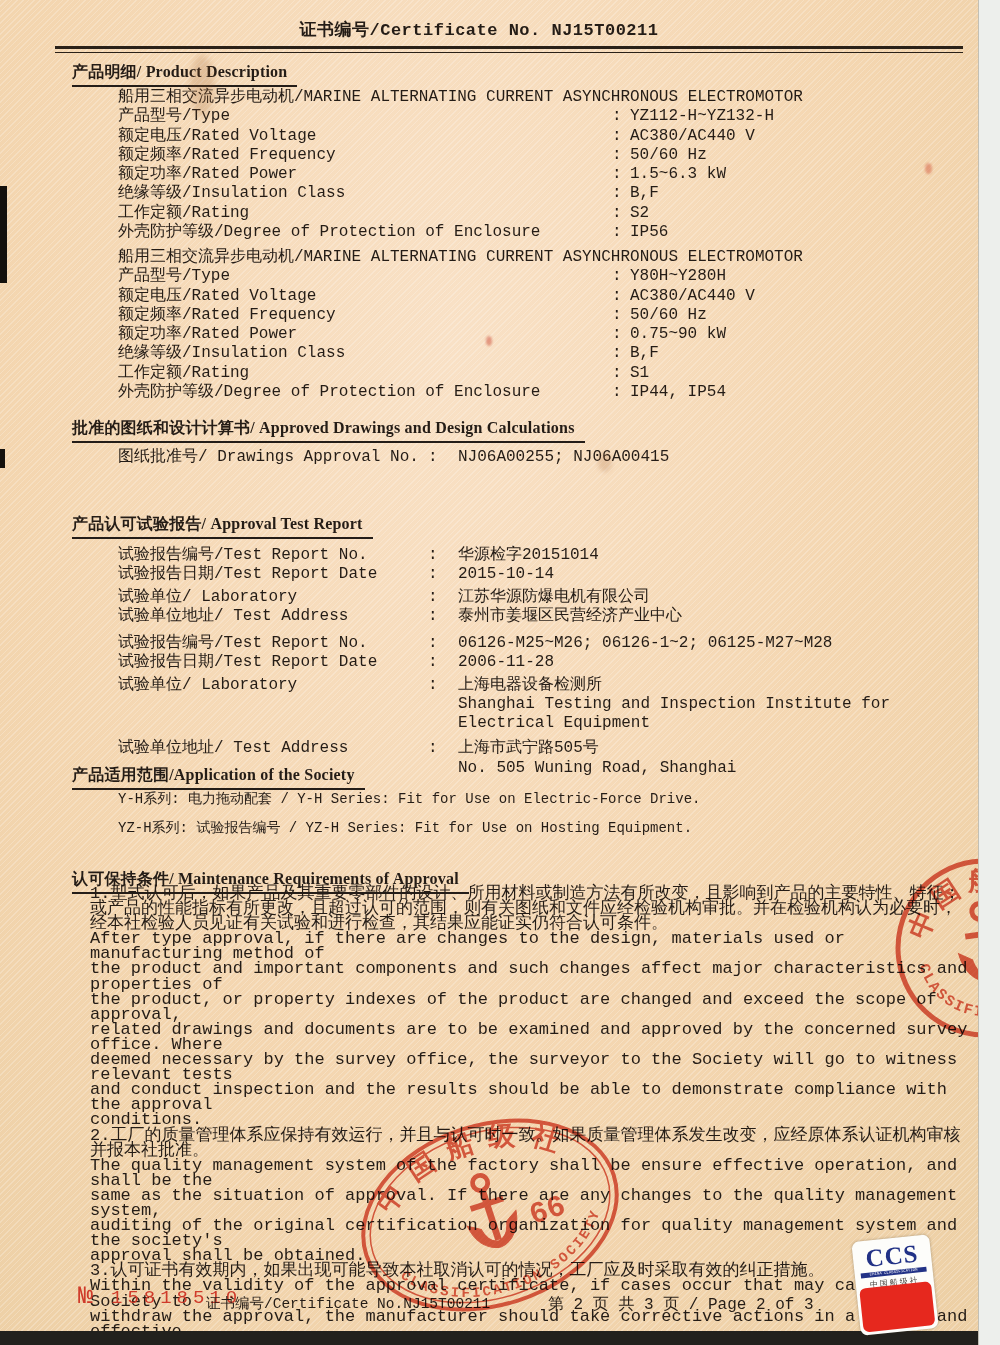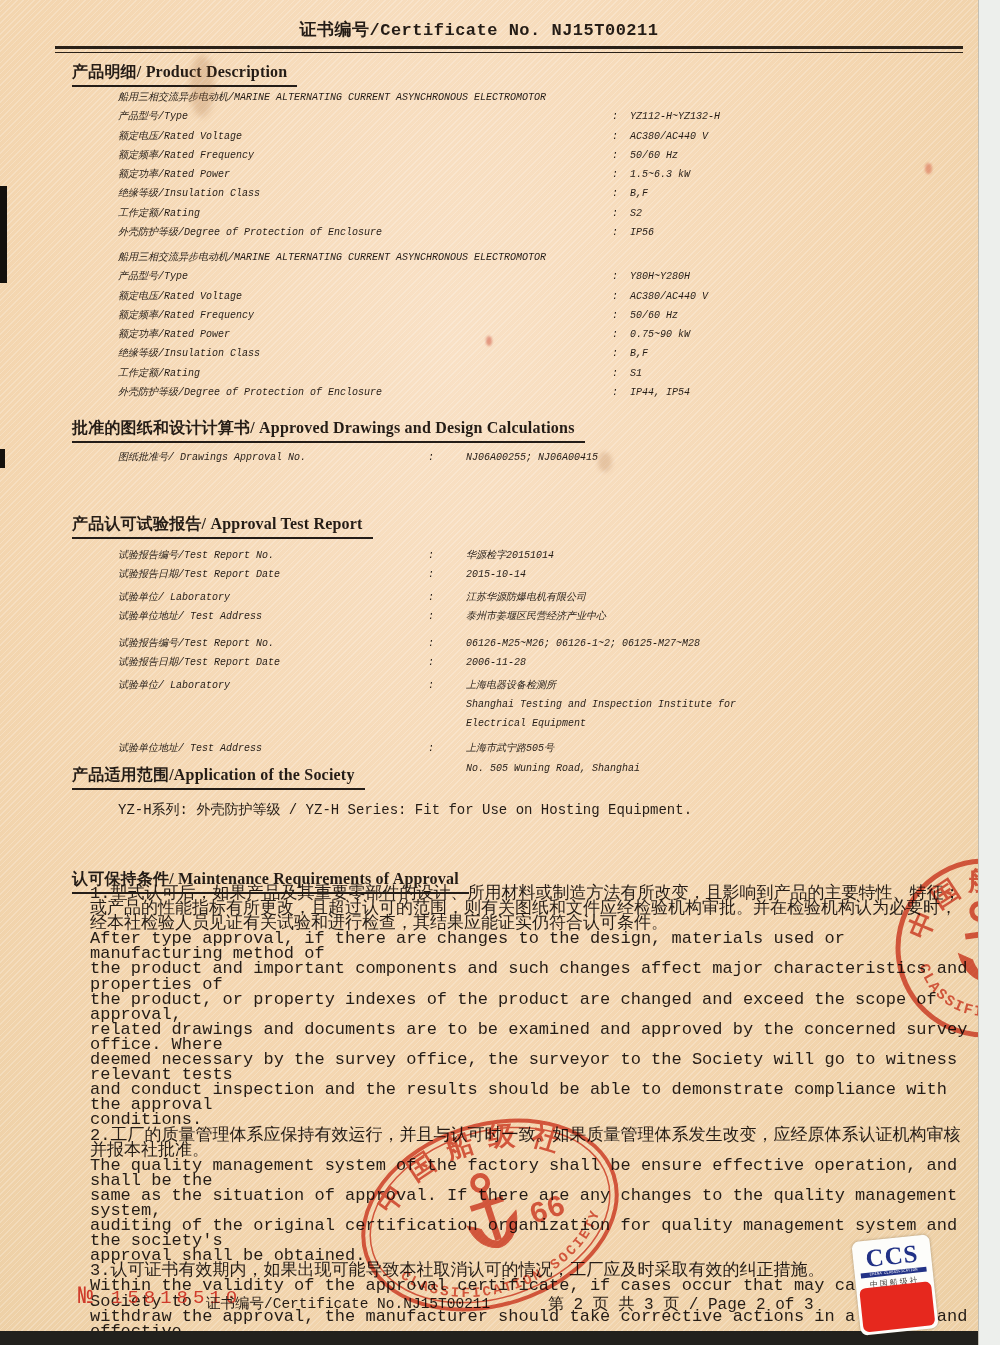--- a/index.html
+++ b/index.html
@@ -10,28 +10,28 @@
           repeating-linear-gradient(135deg, rgba(255,255,255,.22) 0 1px, rgba(0,0,0,0) 1px 4px),
           radial-gradient(ellipse at 45% 25%, #f9e1c6 0%, #f4d6b0 55%, #eccfa4 100%);}
   .abs{position:absolute;}
   
   .cert-head{left:0;top:18px;width:958px;text-align:center;font-size:17px;font-weight:bold;letter-spacing:.5px;}
   .top-rule{left:55px;top:46px;width:908px;height:3px;border-top:3px solid #2a2118;border-bottom:1px solid #2a2118;}
   
   .sec{left:72px;font-family:"Liberation Serif","DejaVu Serif",serif;font-weight:700;font-size:16px;
        border-bottom:2.5px solid #241d18;padding:8px 10px 2px 0;letter-spacing:.2px;}
   
-  .pblock{left:118px;width:852px;font-size:10px;line-height:19.3px;font-style:italic;}
+  .pblock{left:118px;width:852px;font-size:16px;line-height:19.3px;}
   .pheading{font-weight:500;}
   .prow{display:flex;}
   .plbl{flex:0 0 494px;}
   .trow .tlbl{flex:0 0 310px;}
   .colon{flex:0 0 14px;text-align:left;}
   .pval{margin-left:4px;white-space:pre-line;}
-  .tval{margin-left:24px;white-space:pre-line;}
+  .tval{margin-left:16px;white-space:pre-line;}
   .gap3{margin-top:3px;} .gap6{margin-top:6px;}
   .app-line{font-size:14px;line-height:18px;}
   
   .maint{left:90px;top:886px;width:882px;font-size:17px;line-height:15.1px;}
   .maint p{margin:0;white-space:pre-line;}
   
   .serial{left:78px;top:1282px;color:#cf3a2a;font-size:25px;}
   .serial .digits{font-size:19px;letter-spacing:5px;margin-left:18px;}
   .fcert{left:206px;top:1294px;font-size:14.5px;}
   .fpage{left:548px;top:1294px;font-size:16px;}
@@ -201,21 +201,22 @@
     <div class="prow trow gap6">
         <span class="tlbl">试验单位地址/ Test Address</span>
         <span class="colon">:</span>
         <span class="tval">上海市武宁路505号
 No. 505 Wuning Road, Shanghai</span>
       </div>
   </div>
 
   <div class="abs sec" style="top:757px">产品适用范围/Application of the Society</div>
   <div class="abs" style="left:118px;top:790px;width:852px">
-    <div class="app-line" style="margin-top:11px">YZ-H系列: 外壳防护等级 / YZ-H Series: Fit for Use on Hosting Equipment.</div>
+    <div class="app-line">Y-H系列: 电力拖动配套 / Y-H Series: Fit for Use on Electric-Force Drive.</div>
+    <div class="app-line" style="margin-top:11px">YZ-H系列: 试验报告编号 / YZ-H Series: Fit for Use on Hosting Equipment.</div>
   </div>
 
   <div class="abs sec" style="top:861px">认可保持条件/ Maintenance Requirements of Approval</div>
   <div class="abs maint">
     <p>1.型式认可后，如果产品及其重要零部件的设计、所用材料或制造方法有所改变，且影响到产品的主要特性、特征；
 或产品的性能指标有所更改，且超过认可的范围，则有关图纸和文件应经检验机构审批。并在检验机构认为必要时，
 经本社检验人员见证有关试验和进行检查，其结果应能证实仍符合认可条件。</p>
     <p>After type approval, if there are changes to the design, materials used or manufacturing method of
 the product and important components and such changes affect major characteristics and properties of
 the product, or property indexes of the product are changed and exceed the scope of approval,

